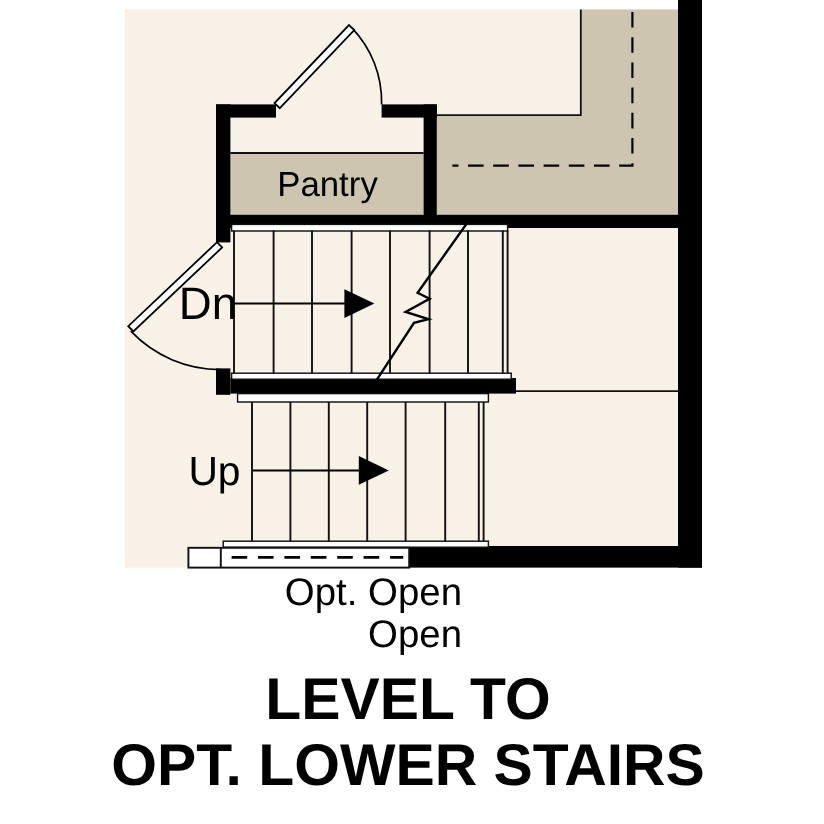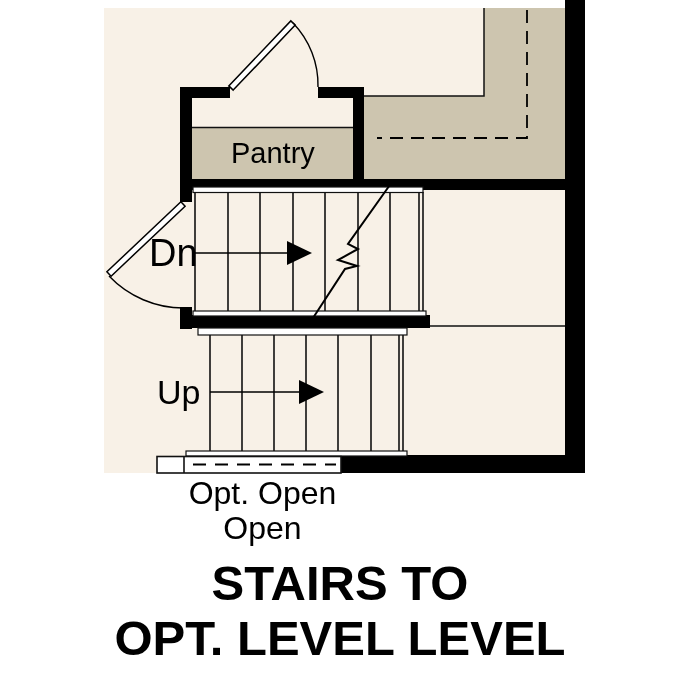--- a/index.html
+++ b/index.html
@@ -1,19 +1,19 @@
 <!DOCTYPE html>
 <html><head>
 <meta charset="utf-8">
 <style>
   html,body{margin:0;padding:0;background:#ffffff;}
   #stage{position:relative;width:687px;height:687px;background:#ffffff;overflow:hidden;
          font-family:"Liberation Sans", sans-serif;}
   #plan-svg{position:absolute;left:0;top:0;}
-  .caption{position:absolute;left:140px;top:476px;width:245px;text-align:center;
+  .caption{position:absolute;left:140px;top:476px;width:245px;text-align:right;
            font-size:32px;line-height:35px;color:#000;}
   .main-title{position:absolute;left:10px;top:556px;width:660px;text-align:center;
               font-size:49px;line-height:55px;font-weight:bold;color:#000;letter-spacing:0px;}
   svg text{font-family:"Liberation Sans", sans-serif;fill:#000;}
 </style>
 </head>
 <body>
 
 <div id="stage">
 
@@ -106,17 +106,17 @@
   <text x="149" y="266" font-size="38">Dn</text>
   <text x="157" y="404" font-size="34">Up</text>
 </svg>
 
   <div class="caption">
     <div>Opt. Open</div>
     <div>Open</div>
   </div>
 
   <div class="main-title">
-    <div>STAIRS TO</div>
-    <div>OPT. LEVEL LEVEL</div>
+    <div>LEVEL TO</div>
+    <div>OPT. LOWER STAIRS</div>
   </div>
 
 </div>
 
 </body></html>

